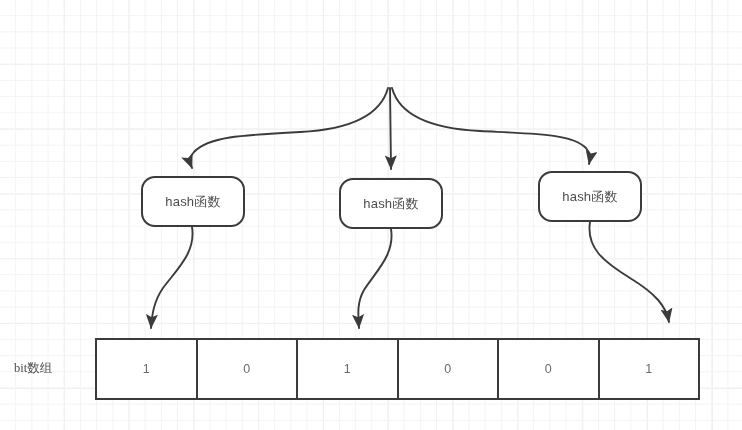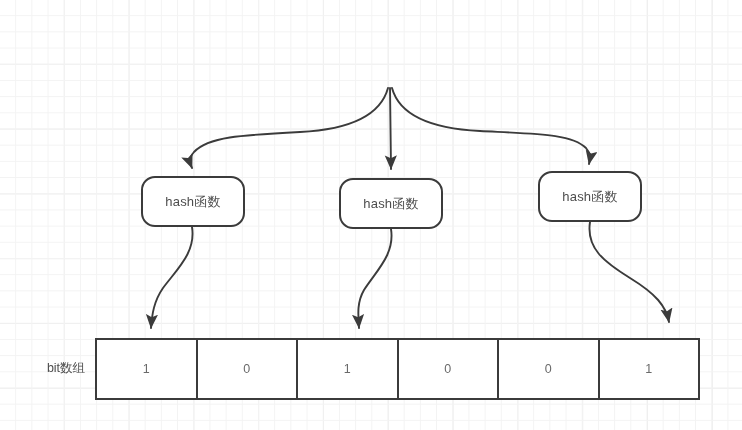--- a/index.html
+++ b/index.html
@@ -96,26 +96,27 @@
     justify-content: center;
     color: #6a6a6a;
     font-size: 12.5px;
     background: #ffffff;
   }
   .bit-cell:last-child {
     border-right: none;
   }
   #bit-array-label {
     position: absolute;
-    left: 28px;
+    left: 14px;
     top: 360px;
     width: 76px;
     color: #4d4d4d;
     font-size: 12.5px;
-    text-align: center;
+    text-align: left;
+    font-family: Liberation Serif, serif;
   }
 </style>
 </head>
 <body>
 
 <div id="canvas">
 
   <svg class="edges" viewBox="0 0 742 430" width="742" height="430">
     <defs>
       <marker id="arrowhead" markerWidth="9" markerHeight="9" refX="7.2" refY="3.2" orient="auto" markerUnits="strokeWidth">

